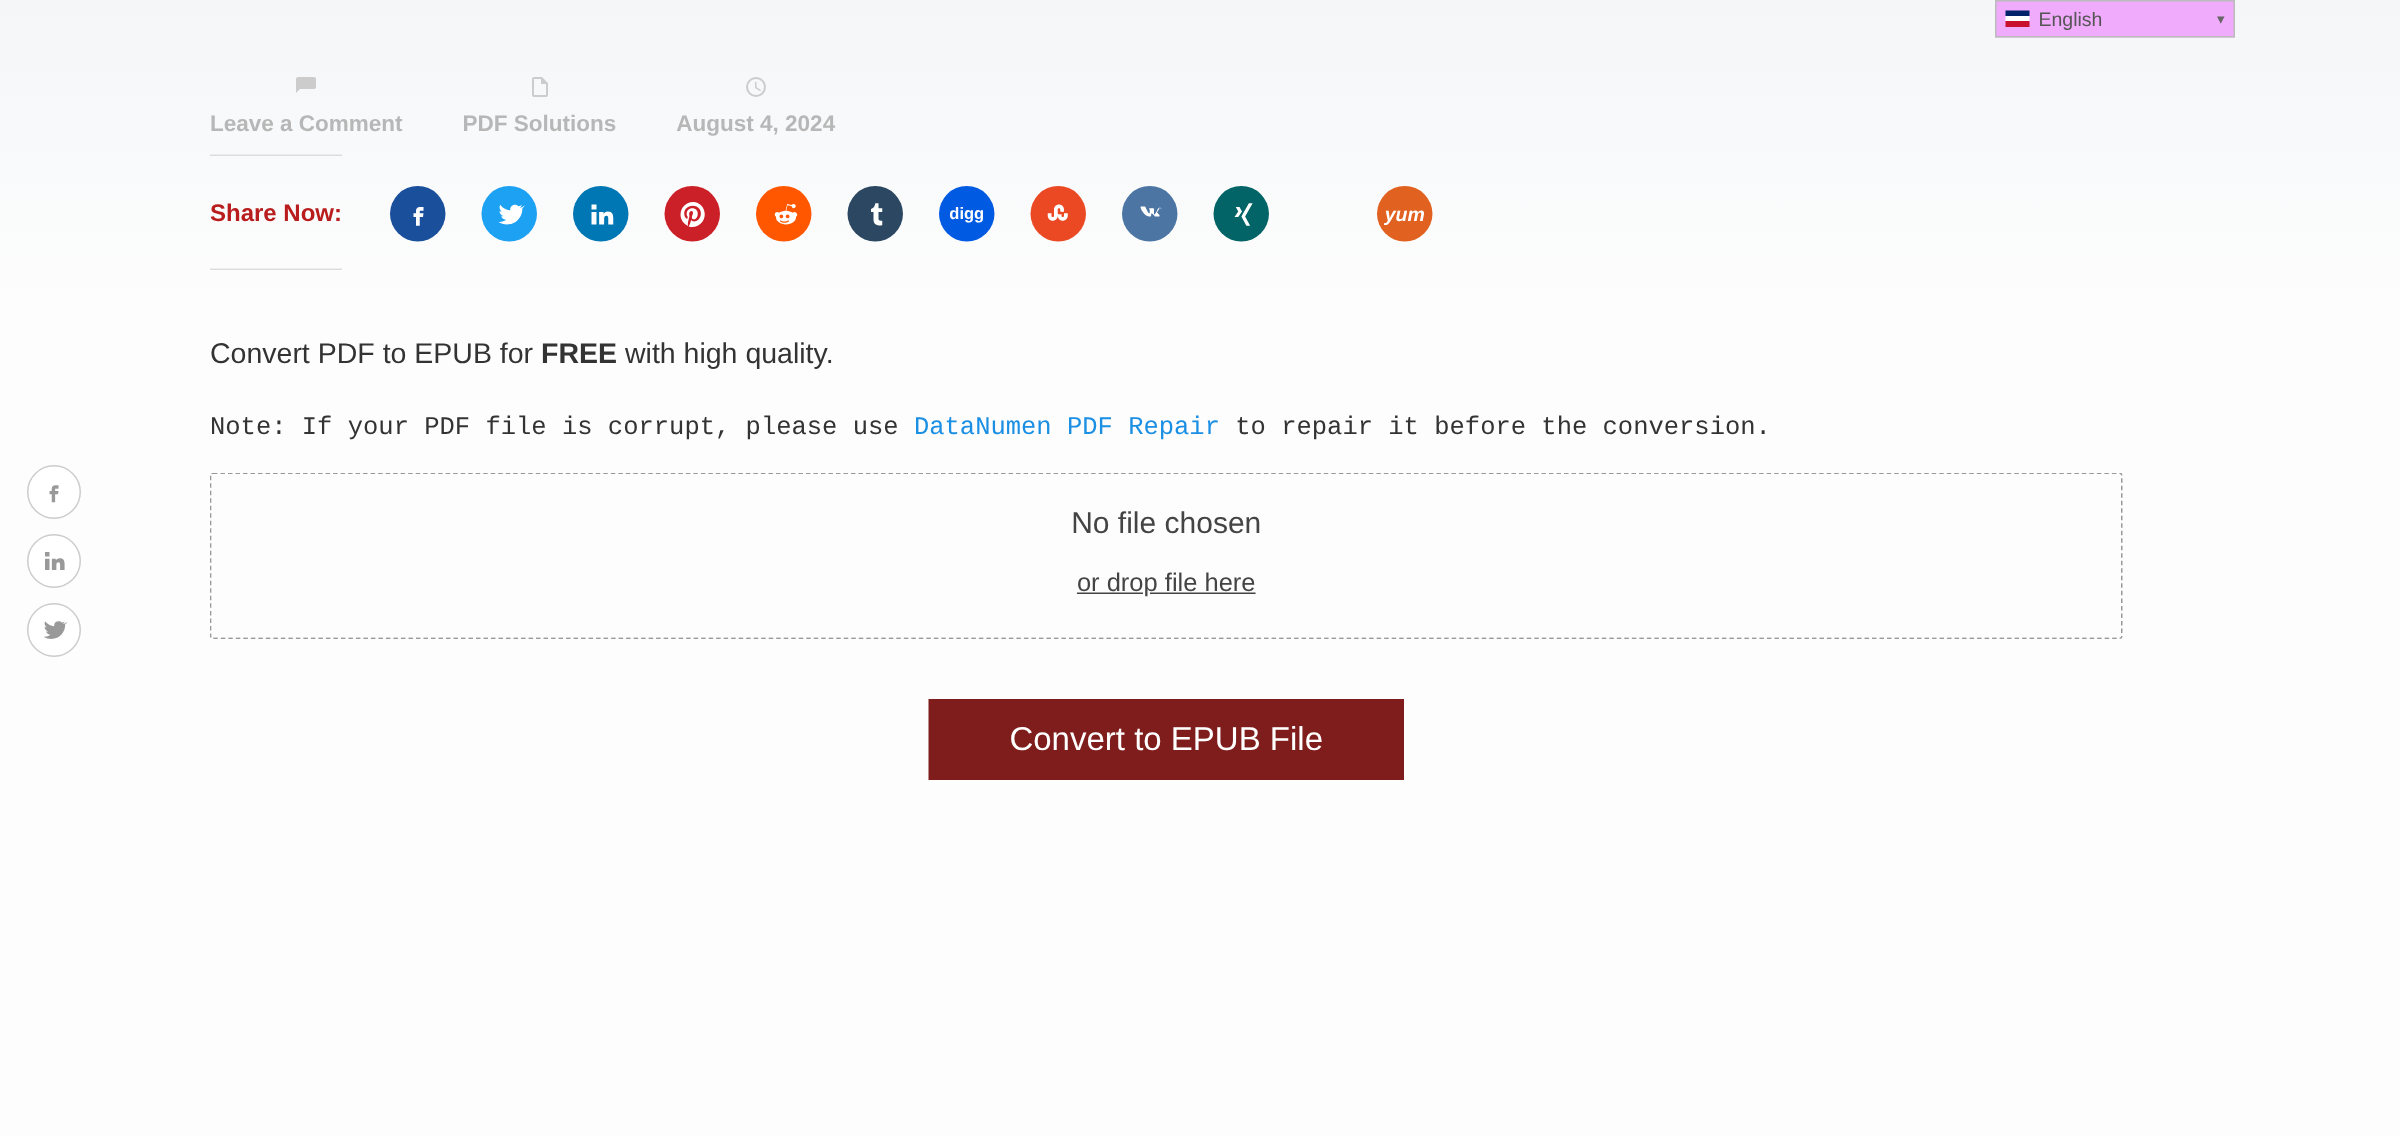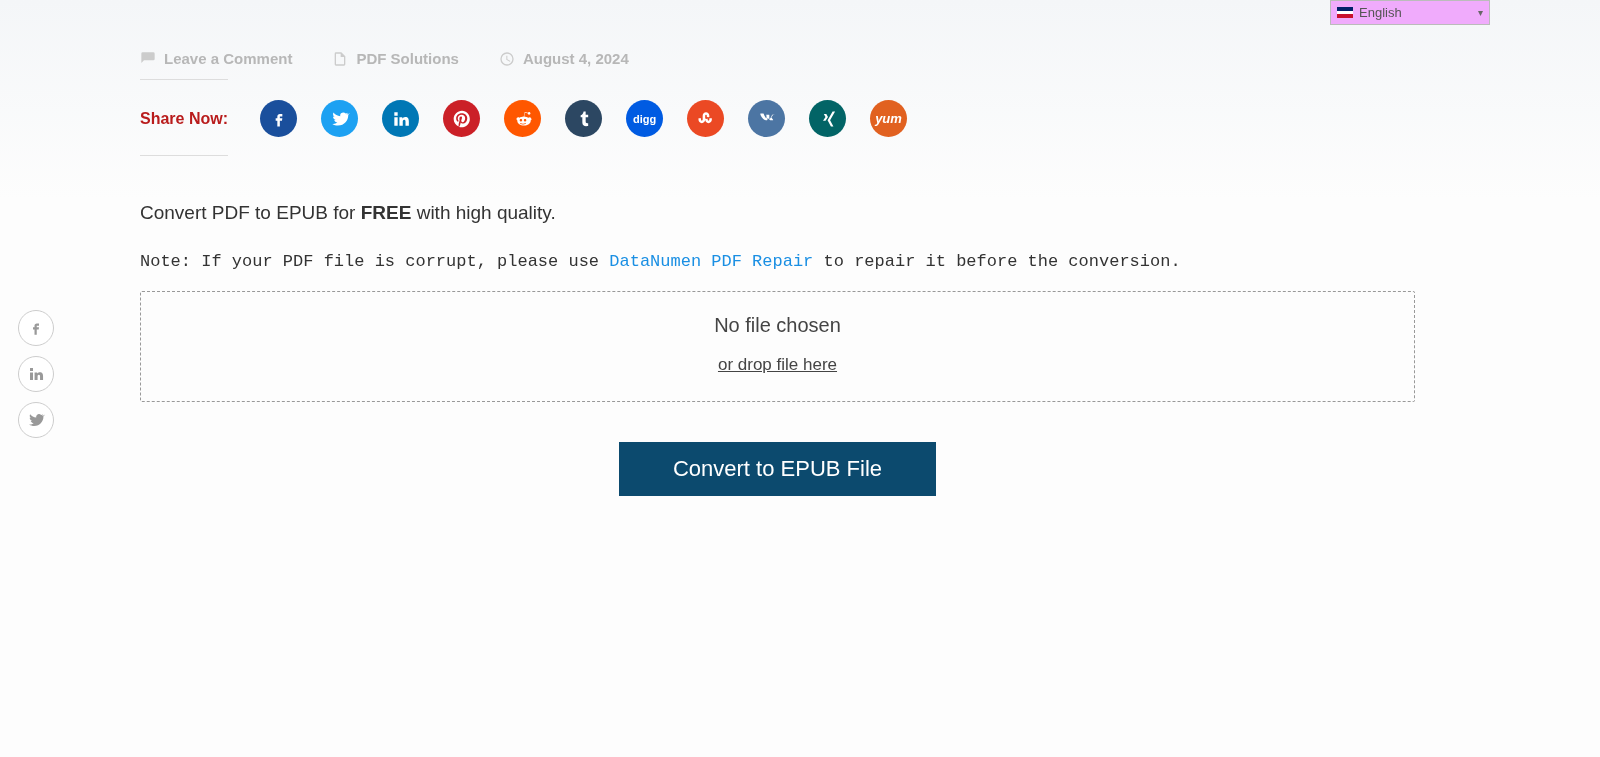--- a/index.html
+++ b/index.html
@@ -62,21 +62,21 @@
   }
   .meta-row {
     display: flex;
     align-items: center;
     gap: 40px;
     color: #b7b7b7;
     font-size: 15px;
     font-weight: 600;
     margin-bottom: 12px;
   }
-  .meta-item { display: flex; align-items: center; gap: 8px; }
+  .meta-item { display: flex; align-items: center; gap: 8px; flex-direction: column; }
   .meta-icon { width: 16px; height: 16px; display:inline-block; }
   .hr-short {
     width: 88px;
     border: none;
     border-top: 1px solid #ddd;
     margin: 12px 0 20px 0;
   }
   .share-row {
     display: flex;
     align-items: center;
@@ -147,21 +147,21 @@
     color: #444;
   }
   .drop-hint {
     font-size: 17px;
     color: #444;
     text-decoration: underline;
   }
   .convert-btn {
     display: block;
     margin: 0 auto;
-    background: #0c4a6e;
+    background: #7f1d1d;
     color: #fff;
     font-size: 22px;
     border: none;
     padding: 14px 54px;
     cursor: pointer;
     font-family: inherit;
   }
   
   .left-rail {
     position: fixed;
@@ -277,21 +277,21 @@
             <div class="sicon" style="background: rgb(76, 117, 163);">
               <svg viewBox="0 0 24 24">
                 <path d="M21.5 7h-3c-.3 0-.5.2-.6.4-.5 1.2-1.4 3.2-2.5 4.3-.4.4-.6.3-.6-.3V7.5c0-.3-.2-.5-.5-.5h-3c-.2 0-.4.1-.4.3 0 .3.5.4.5 1.2v2c0 .4-.1.5-.3.5-.6 0-2.1-2.3-3-4.9-.2-.5-.4-.6-.7-.6H4.5c-.4 0-.5.2-.5.4 0 .3.4 2 2 4.3 1.1 1.5 2.6 3.3 4.9 3.3h1.1c.3 0 .5-.2.5-.5v-1.4c0-.4.1-.5.4-.5.2 0 .6.1 1.4 1 1 1 1.1 1.4 1.6 1.4h3c.4 0 .5-.2.5-.4 0-.3-.4-.8-1-1.5-.3-.4-.8-.8-1-1-.2-.3-.2-.4 0-.7 0 0 1.6-2.2 1.7-3 .1-.3 0-.5-.4-.5z"></path>
               </svg>
             </div>
             <div class="sicon" style="background: rgb(2, 100, 102);">
               <svg viewBox="0 0 24 24">
                 <path d="M17.5 3h3l-6 10.5 4 7.5h-3l-4-7.5L17.5 3zM7 6h3l2 3.5L9 14H6l3-4.5L7 6z"></path>
               </svg>
             </div>
-            <div class="sicon tx" style="background: rgb(225, 97, 32); font-style: italic;">yum</div>
+            <div class="sicon tx" style="background: rgb(225, 97, 32); font-style: italic; margin-left: 48px;">yum</div>
           </div>
       </div>
 
       <hr class="hr-short2">
 
       <p class="intro-line">
         <span>Convert PDF to EPUB for </span><strong>FREE</strong><span> with high quality.</span>
       </p>
 
       <p class="note-line">

